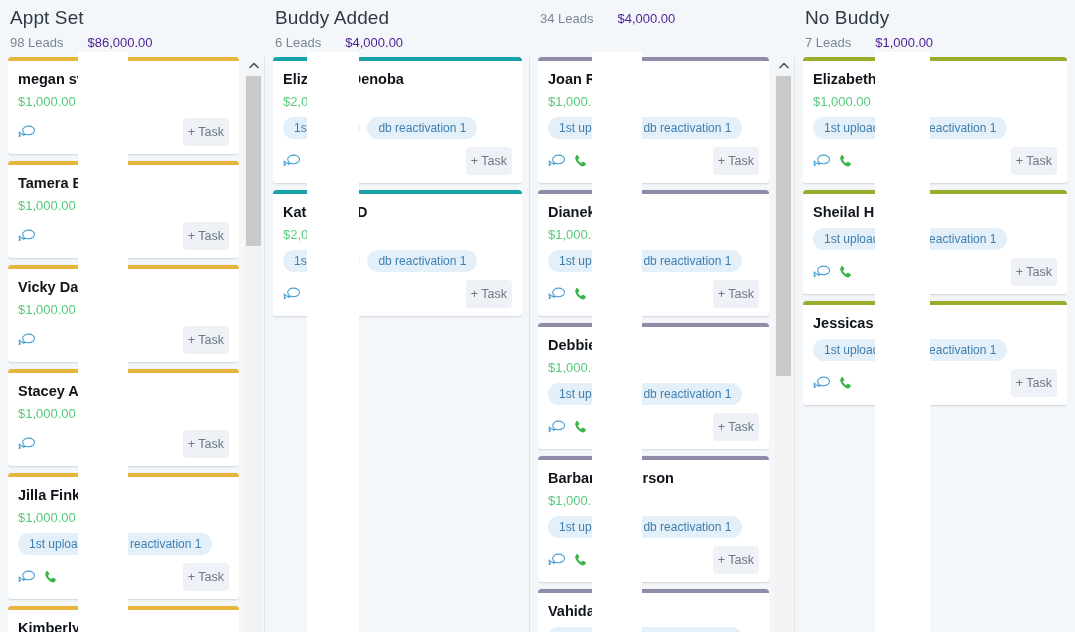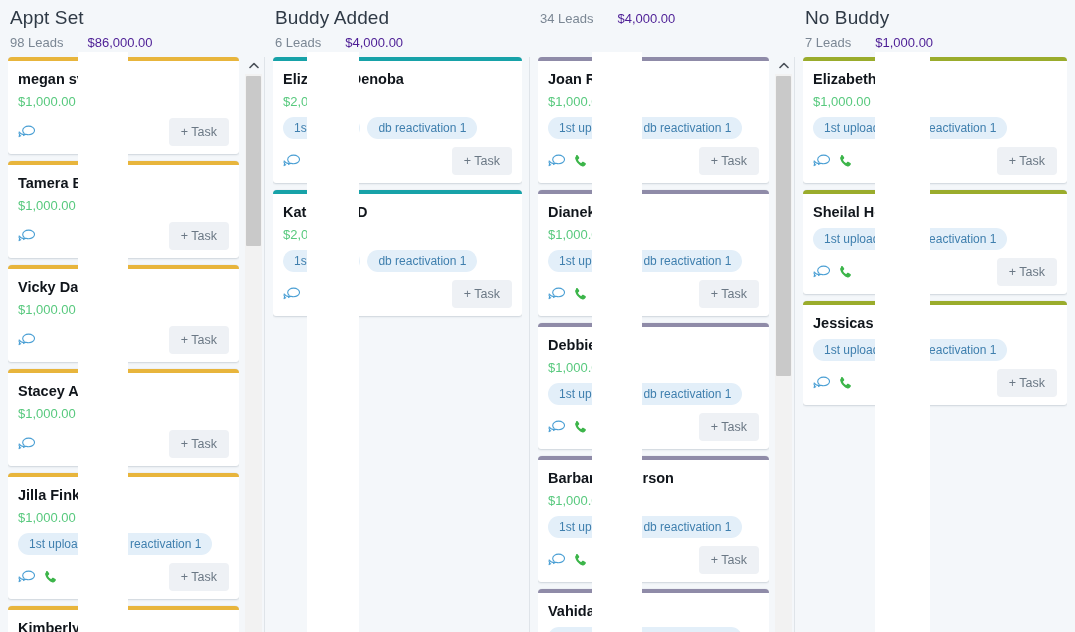--- a/index.html
+++ b/index.html
@@ -118,21 +118,21 @@
 
   .task-btn {
     margin-left: auto;
     background: #eef1f5;
     color: #6b7885;
     border: none;
     border-radius: 4px;
     font-family: "Liberation Sans", sans-serif;
     font-size: 12.5px;
     line-height: 14px;
-    padding: 7px 12px;
+    padding: 7px 5px;
     white-space: nowrap;
   }
 
   
   .occluder {
     position: absolute;
     top: 0;
     bottom: 0;
     background: #ffffff;
     z-index: 5;

